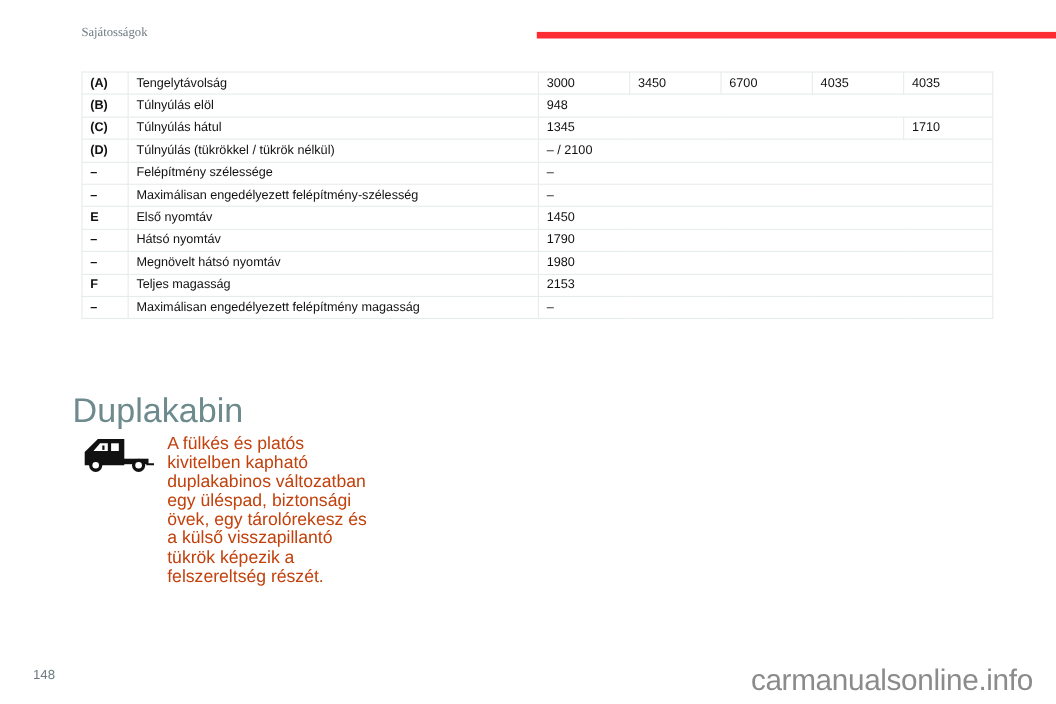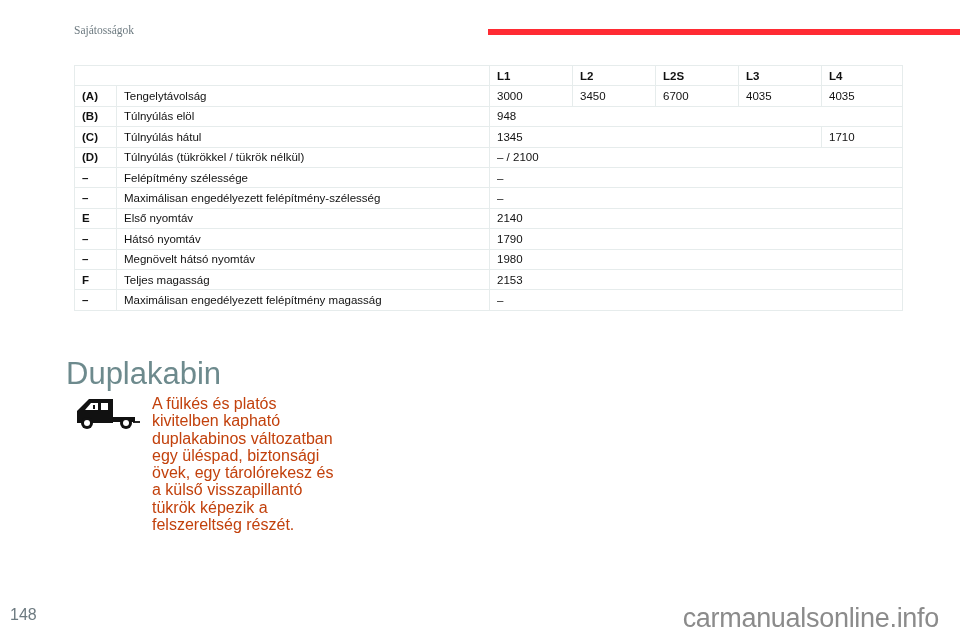--- a/index.html
+++ b/index.html
@@ -23,21 +23,21 @@
     }
     table.spec td.code { font-weight: bold; }
     table.spec tr.head td { font-weight: bold; }
     .section-title {
       position: absolute; left: 66px; top: 356px; font-size: 31px; color: #6d8a8d;
     }
     .truck-icon { position: absolute; left: 75px; top: 395px; width: 66px; height: 36px; }
     .para {
       position: absolute; left: 152px; top: 395px; width: 190px; font-size: 16px; line-height: 17.3px; color: #c2410c;
     }
-    .page-number { position: absolute; left: 10px; top: 606px; font-size: 16px; color: #6d7a80; }
+    .page-number { position: absolute; left: 30px; top: 606px; font-size: 12px; color: #6d7a80; }
     .watermark {
       position: absolute; right: 21px; top: 603px; font-size: 27px; color: #8b8b8b; letter-spacing: -0.3px; text-align: center;
     }
   </style>
 </head>
 <body>
 
 <div class="running-head">Sajátosságok</div>
 <div class="red-bar"></div>
 
@@ -45,28 +45,20 @@
   <colgroup>
     <col style="width:42px">
       <col style="width:373px">
     <col style="width:83px">
       <col style="width:83px">
       <col style="width:83px">
       <col style="width:83px">
       <col style="width:81px">
   </colgroup>
   <tbody>
-      <tr class="head">
-    <td colspan="2"></td>
-    <td>L1</td>
-    <td>L2</td>
-    <td>L2S</td>
-    <td>L3</td>
-    <td>L4</td>
-  </tr>
   <tr>
     <td class="code">(A)</td>
     <td>Tengelytávolság</td>
     <td>3000</td>
     <td>3450</td>
     <td>6700</td>
     <td>4035</td>
     <td>4035</td>
   </tr>
   <tr>
@@ -91,21 +83,21 @@
     <td colspan="5">–</td>
   </tr>
   <tr>
     <td class="code">–</td>
     <td>Maximálisan engedélyezett felépítmény-szélesség</td>
     <td colspan="5">–</td>
   </tr>
   <tr>
     <td class="code">E</td>
     <td>Első nyomtáv</td>
-    <td colspan="5">2140</td>
+    <td colspan="5">1450</td>
   </tr>
   <tr>
     <td class="code">–</td>
     <td>Hátsó nyomtáv</td>
     <td colspan="5">1790</td>
   </tr>
   <tr>
     <td class="code">–</td>
     <td>Megnövelt hátsó nyomtáv</td>
     <td colspan="5">1980</td>

